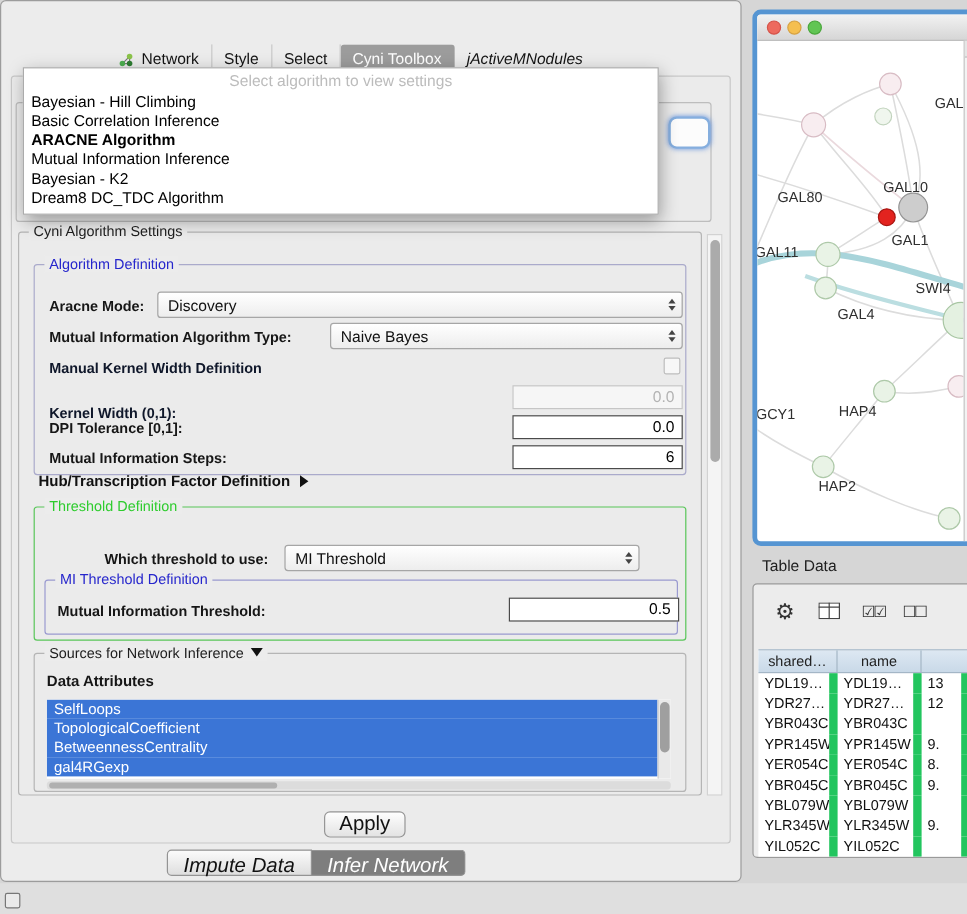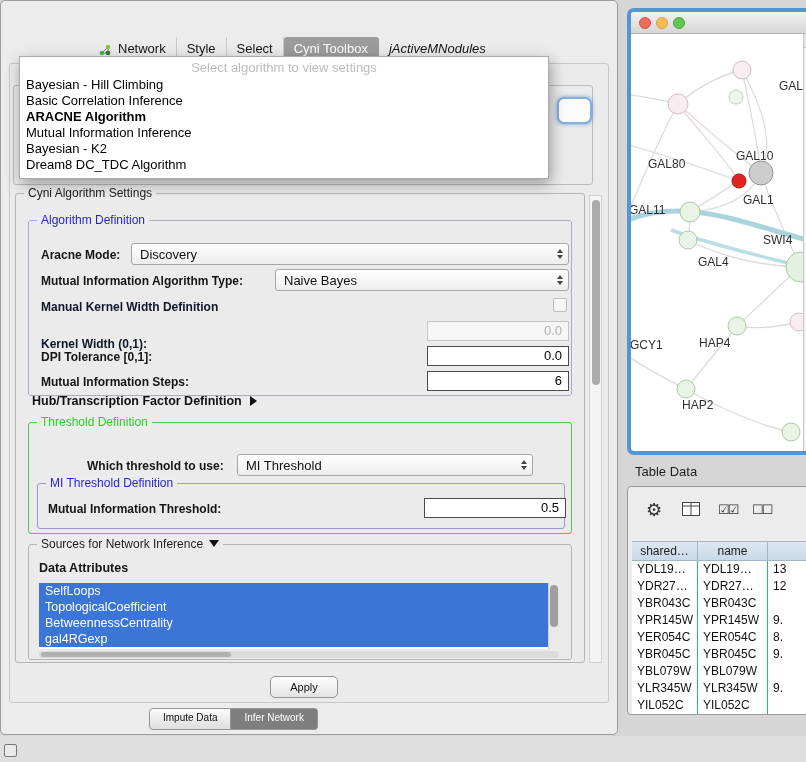--- a/index.html
+++ b/index.html
@@ -78,23 +78,23 @@
   .attr-vscroll { position:absolute; right:0; top:0; width:11px; height:66px; background:#e9e9e9; border-left:1px solid #d0d0d0; }
   .attr-vthumb { position:absolute; left:1px; top:2px; width:8px; height:42px; background:#9f9f9f; border-radius:4px; }
   .attr-hscroll { position:absolute; left:10px; top:106px; width:520px; height:7px; background:#dcdcdc; border-radius:3px; }
   .attr-hthumb { position:absolute; left:2px; top:1px; width:190px; height:5px; background:#b0b0b0; border-radius:3px; }
 
   .cp-scrollbar { position:absolute; left:588px; top:194px; width:13px; height:468px;
     background:#f4f4f4; border:1px solid #d2d2d2; }
   .cp-scroll-thumb { position:absolute; left:2px; top:4px; width:8px; height:185px; background:#ababab; border-radius:4px; }
 
   .apply-btn { position:absolute; left:269px; top:675px; width:68px; height:22px; border:1px solid #969696;
-    border-radius:5px; background:linear-gradient(#fefefe,#e3e3e3); font-size:11px; text-align:center; line-height:20px; color:#111; }
-
-  .bottom-tabs { position:absolute; left:148px; top:707px; display:flex; height:22px; font-size:10px; }
+    border-radius:5px; background:linear-gradient(#fefefe,#e3e3e3); font-size:17px; text-align:center; line-height:20px; color:#111; }
+
+  .bottom-tabs { position:absolute; left:138px; top:707px; display:flex; height:22px; font-size:17px;font-style:italic; }
   .seg { padding:3px 13px; border:1px solid #949494; border-left:none; background:linear-gradient(#fbfbfb,#dedede); color:#111; white-space:nowrap; }
   .seg:first-child { border-left:1px solid #949494; border-radius:4px 0 0 4px; }
   .seg:last-child { border-radius:0 4px 4px 0; }
   .seg.active { background:#7e7e7e; color:#fff; }
 
   
   .net-window { position:absolute; left:627px; top:8px; width:192px; height:447px;
     border:4px solid #5695d2; border-radius:7px; background:#fff; overflow:hidden; }
   .net-titlebar { position:absolute; left:0; right:0; top:0; height:22px;
     background:linear-gradient(#f2f2f2,#d6d6d6); border-bottom:1px solid #b0b0b0; }
@@ -113,21 +113,21 @@
   .tp-toolbar { position:absolute; left:0; top:0; right:0; height:48px; }
   .gear-icon { position:absolute; left:18px; top:12px; font-size:18px; color:#333; }
   .cols-icon { position:absolute; left:54px; top:15px; }
   .checks-icon { position:absolute; left:90px; top:15px; font-size:13px; letter-spacing:-2px; color:#333; }
   .unchecks-icon { position:absolute; left:124px; top:15px; font-size:13px; letter-spacing:-2px; color:#333; }
   .tp-table { position:absolute; left:4px; top:54px; width:176px; bottom:0; background:#fff; font-size:12px; }
   .thead { display:flex; height:20px; background:linear-gradient(#dde8f2,#c9d9e8); border-top:1px solid #a4b6c6; border-bottom:1px solid #a4b6c6; }
   .th { border-right:1px solid #a4b6c6; text-align:center; line-height:18px; color:#222; overflow:hidden; white-space:nowrap; }
   .th.c1 { width:66px; } .th.c2 { width:70px; } .th.c3 { flex:1; }
   .tr { display:flex; height:17px; }
-  .td { line-height:17px; padding-left:5px; border-right:1px solid #22c55e; overflow:hidden; white-space:nowrap; color:#111; }
+  .td { line-height:17px; padding-left:5px; border-right:7px solid #22c55e; overflow:hidden; white-space:nowrap; color:#111; }
   .td.c1 { width:66px; } .td.c2 { width:70px; } .td.c3 { flex:1; }
 
   .bottom-band { position:absolute; left:0; top:736px; width:806px; height:26px; background:#dfdfdf; }
   .mini-icon { position:absolute; left:4px; top:744px; width:13px; height:13px; border:1.5px solid #777; border-radius:2px; background:#eaeaea; }
 </style>
 </head>
 <body>
 
 <div class="root">
 

